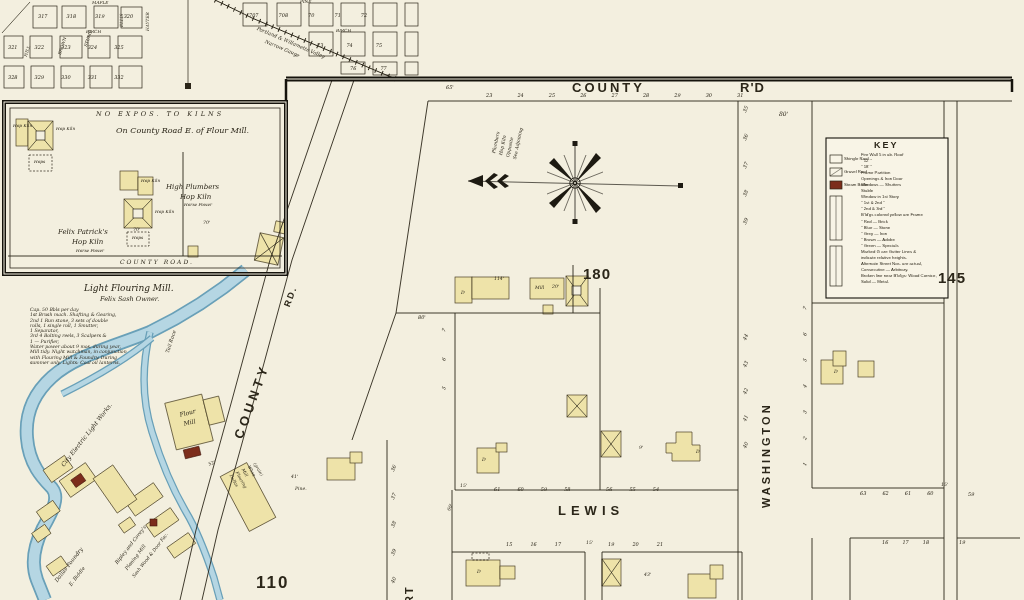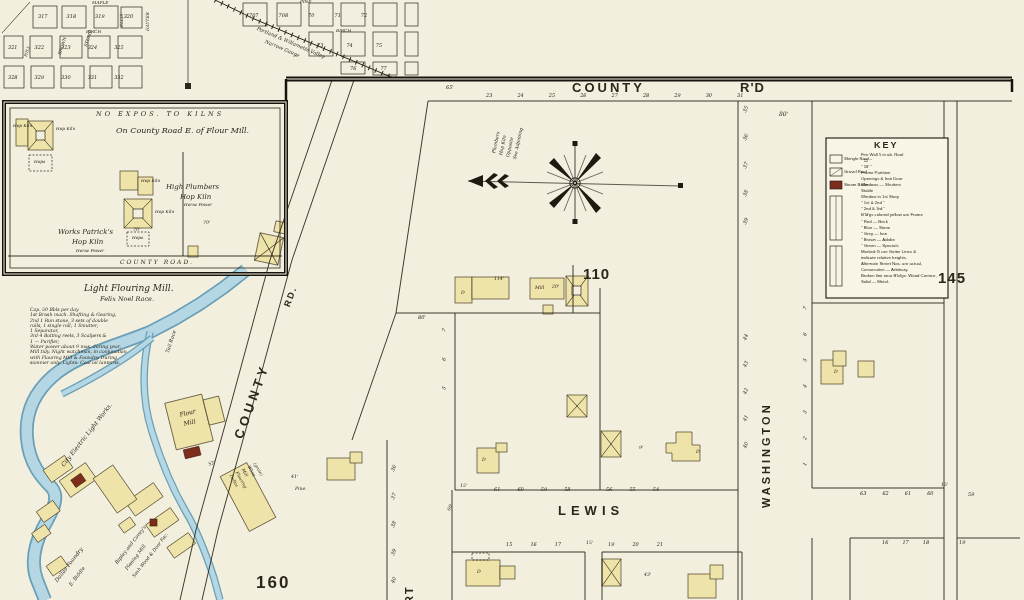--- a/index.html
+++ b/index.html
@@ -312,23 +312,23 @@
       <i>31</i>
 </div>
 <span class="s f5" style="left:446px;top:85px">65'</span>
 <span class="s f6" style="left:779px;top:111px">80'</span>
 
 <span class="s f45 rot" style="left:492px;top:153px;transform:rotate(-78deg)">Plumbers</span>
 <span class="s f45 rot" style="left:499px;top:155px;transform:rotate(-78deg)">Hop Kiln</span>
 <span class="s f45 rot" style="left:506px;top:157px;transform:rotate(-78deg)">Opposite</span>
 <span class="s f45 rot" style="left:513px;top:159px;transform:rotate(-78deg)">See Adjoining</span>
 
-<span class="s sans b f15 ls1" style="left:583px;top:266px">110</span>
+<span class="s sans b f15 ls1" style="left:583px;top:266px">180</span>
 <span class="s sans b f15 ls1" style="left:938px;top:270px">145</span>
-<span class="s sans b f17 ls2" style="left:256px;top:574px">160</span>
+<span class="s sans b f17 ls2" style="left:256px;top:574px">110</span>
 
 <div class="col vt f5" style="left:742px;top:106px;gap:22px">
   <i>35</i>
       <i>36</i>
       <i>37</i>
       <i>38</i>
       <i>39</i>
 </div>
 <div class="col vt f5" style="left:742px;top:334px;gap:21px">
   <i>44</i>
@@ -430,38 +430,38 @@
 <span class="s f6 rot" style="left:183px;top:421px;transform:rotate(-14deg)">Mill</span>
 <span class="s f4 rot" style="left:232px;top:474px;transform:rotate(60deg)">Dallas</span>
 <span class="s f4 rot" style="left:238px;top:471px;transform:rotate(60deg)">Flouring</span>
 <span class="s f4 rot" style="left:244px;top:468px;transform:rotate(60deg)">Mill</span>
 <span class="s f4 rot" style="left:250px;top:465px;transform:rotate(60deg)">Whse</span>
 <span class="s f4 rot" style="left:256px;top:462px;transform:rotate(60deg)">(grain)</span>
 <span class="s f5 rot" style="left:165px;top:352px;transform:rotate(-72deg)">Tail Race</span>
 
 <span class="s f65 ls3" style="left:96px;top:111px">NO EXPOS. TO KILNS</span>
 <span class="s f8" style="left:116px;top:127px">On County Road E. of Flour Mill.</span>
-<span class="s f7" style="left:58px;top:229px">Works Patrick's</span>
+<span class="s f7" style="left:58px;top:229px">Felix Patrick's</span>
 <span class="s f7" style="left:72px;top:239px">Hop Kiln</span>
 <span class="s f4" style="left:76px;top:249px">Horse Power</span>
 <span class="s f7" style="left:166px;top:184px">High Plumbers</span>
 <span class="s f7" style="left:180px;top:194px">Hop Kiln</span>
 <span class="s f4" style="left:184px;top:203px">Horse Power</span>
 <span class="s f4" style="left:13px;top:124px">Hop Kiln</span>
 <span class="s f4" style="left:56px;top:127px">Hop Kiln</span>
 <span class="s f4" style="left:141px;top:179px">Hop Kiln</span>
 <span class="s f4" style="left:155px;top:210px">Hop Kiln</span>
 <span class="s f4" style="left:34px;top:160px">Hops</span>
 <span class="s f4" style="left:132px;top:236px">Hops</span>
 <span class="s f45" style="left:133px;top:228px">70'</span>
 <span class="s f45" style="left:203px;top:221px">70'</span>
 <span class="s f6 ls2" style="left:120px;top:259px">COUNTY ROAD.</span>
 
 <span class="s f9" style="left:84px;top:284px">Light Flouring Mill.</span>
-<span class="s f65" style="left:100px;top:296px">Felix Noel Race.</span>
+<span class="s f65" style="left:100px;top:296px">Felix Sash Owner.</span>
 <div class="col notes f45" style="left:30px;top:307px">
   <i>Cap. 50 Bbls per day</i>
   <i>1st  Brush mach.  Shafting &amp; Gearing,</i>
   <i>2nd  1 Run stone,  3 sets of double</i>
   <i>rolls,  1 single roll,  1 Smutter,</i>
   <i>1 Separator,</i>
   <i>3rd  4 Bolting reels,  3 Scalpers &amp;</i>
   <i>1 — Purifier,</i>
   <i>Water power about 9 mos. during year,</i>
   <i>Mill tidy.  Night watchman, in conjunction</i>

